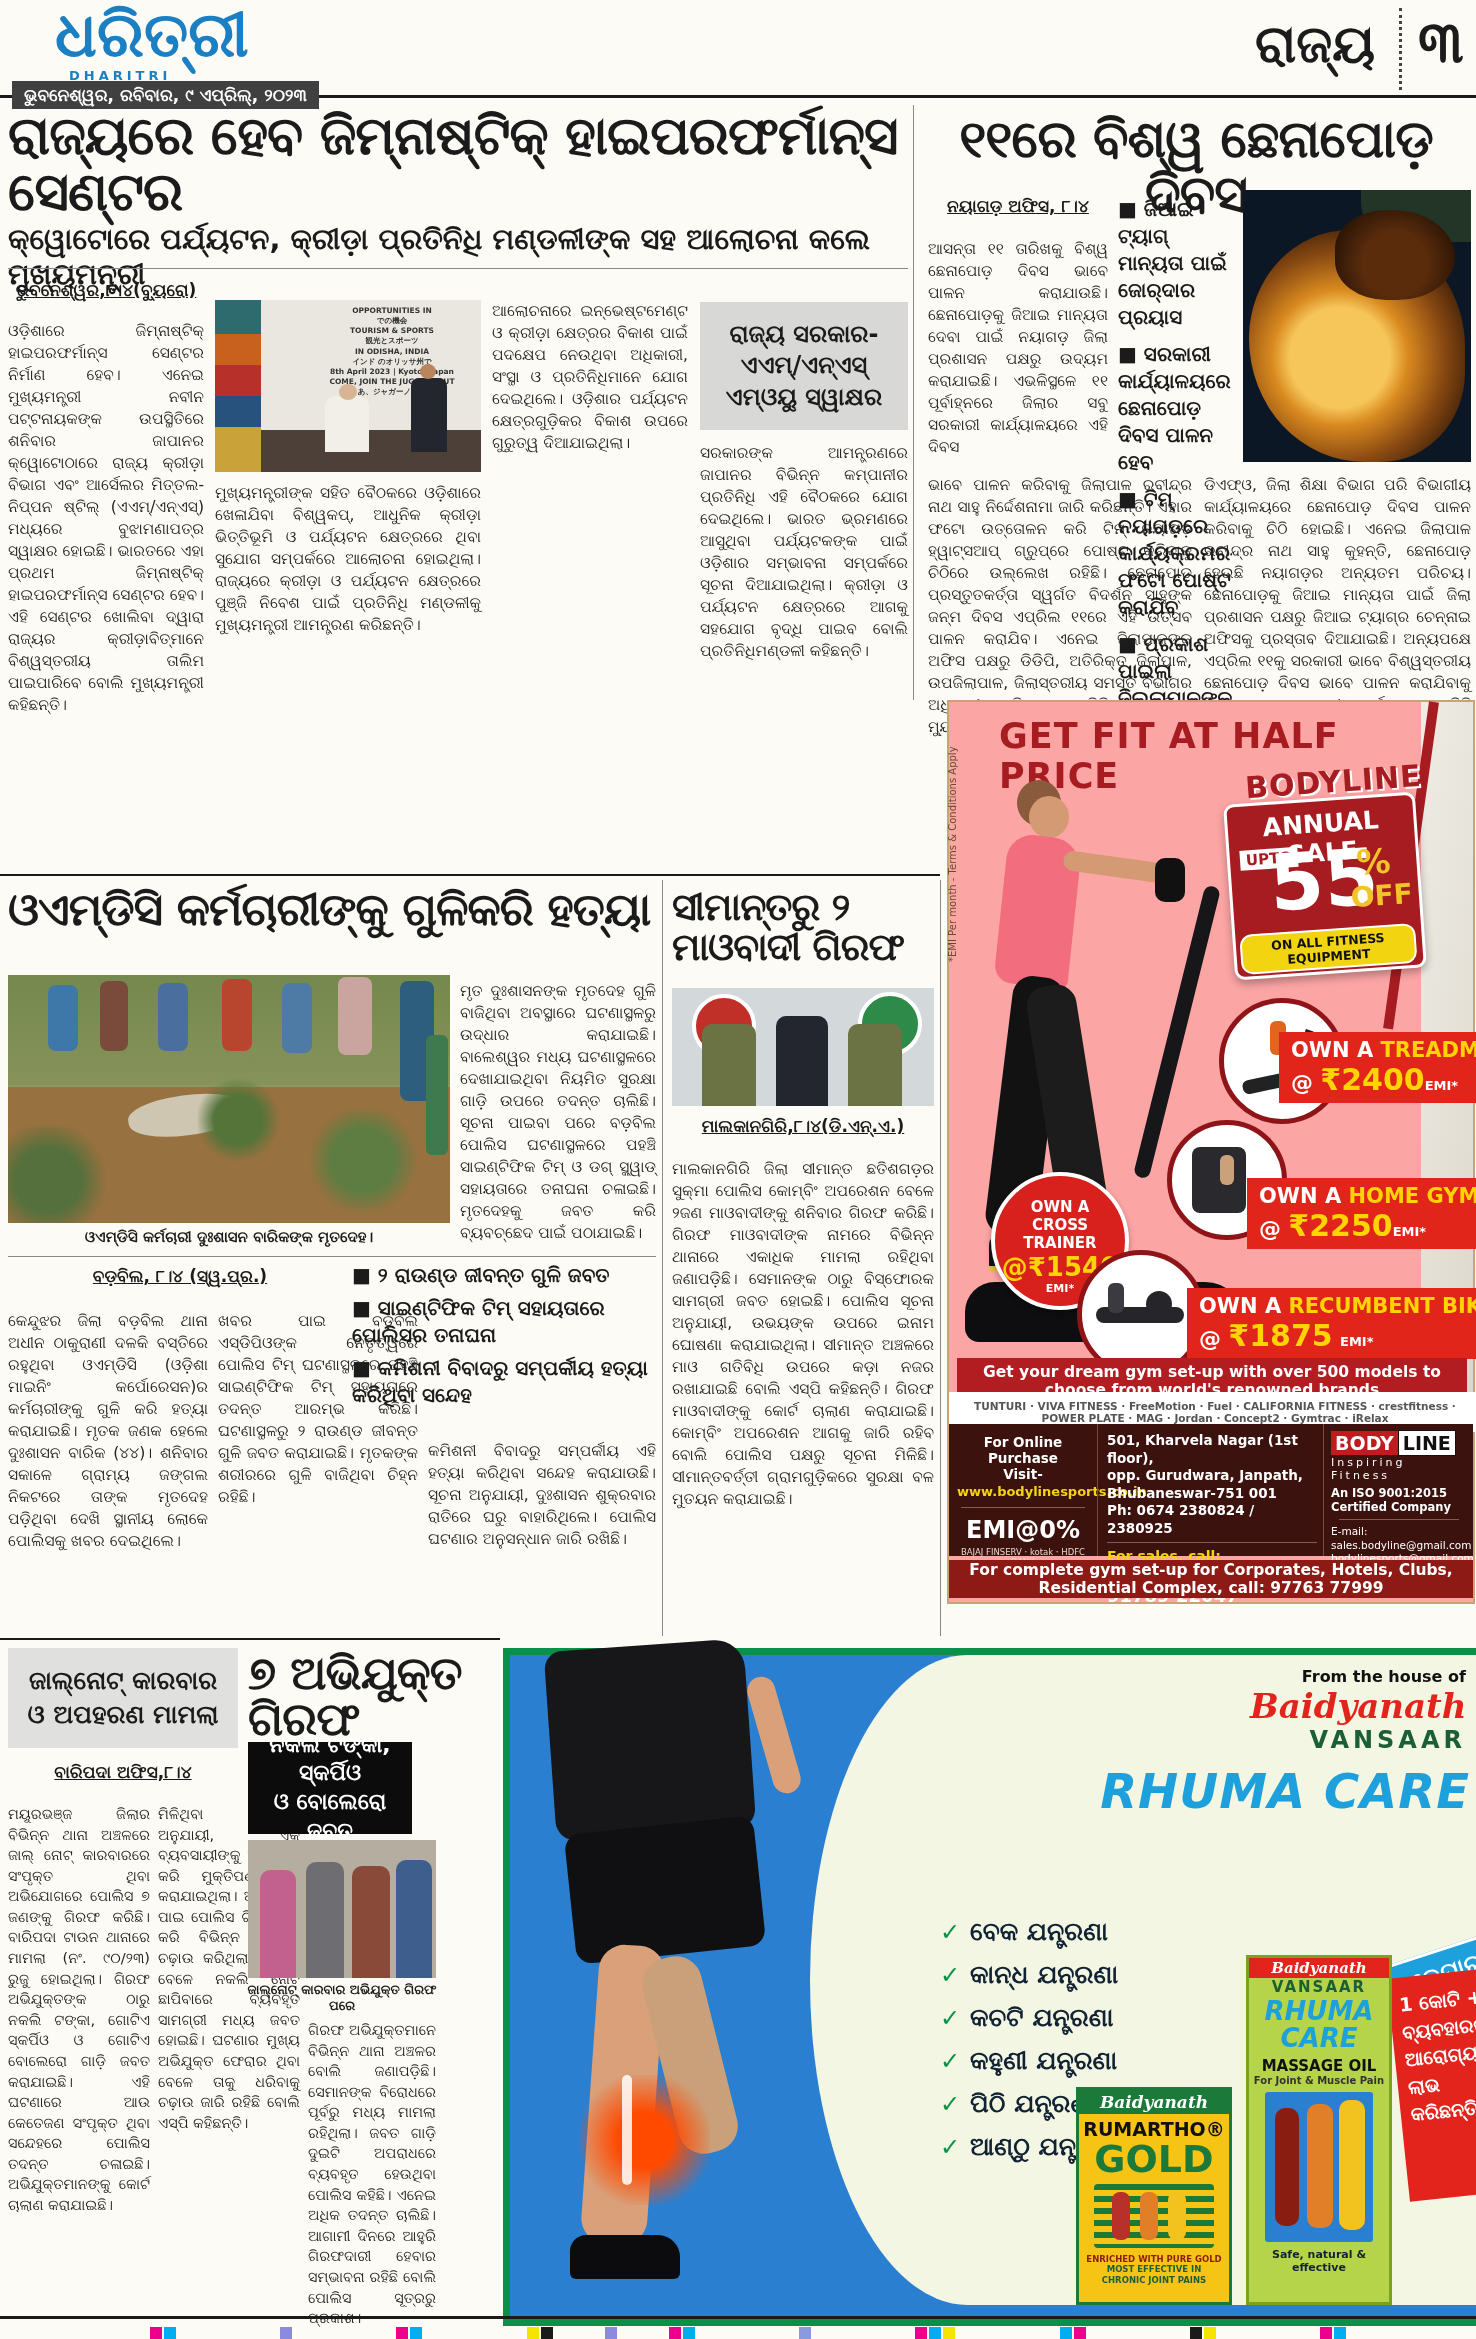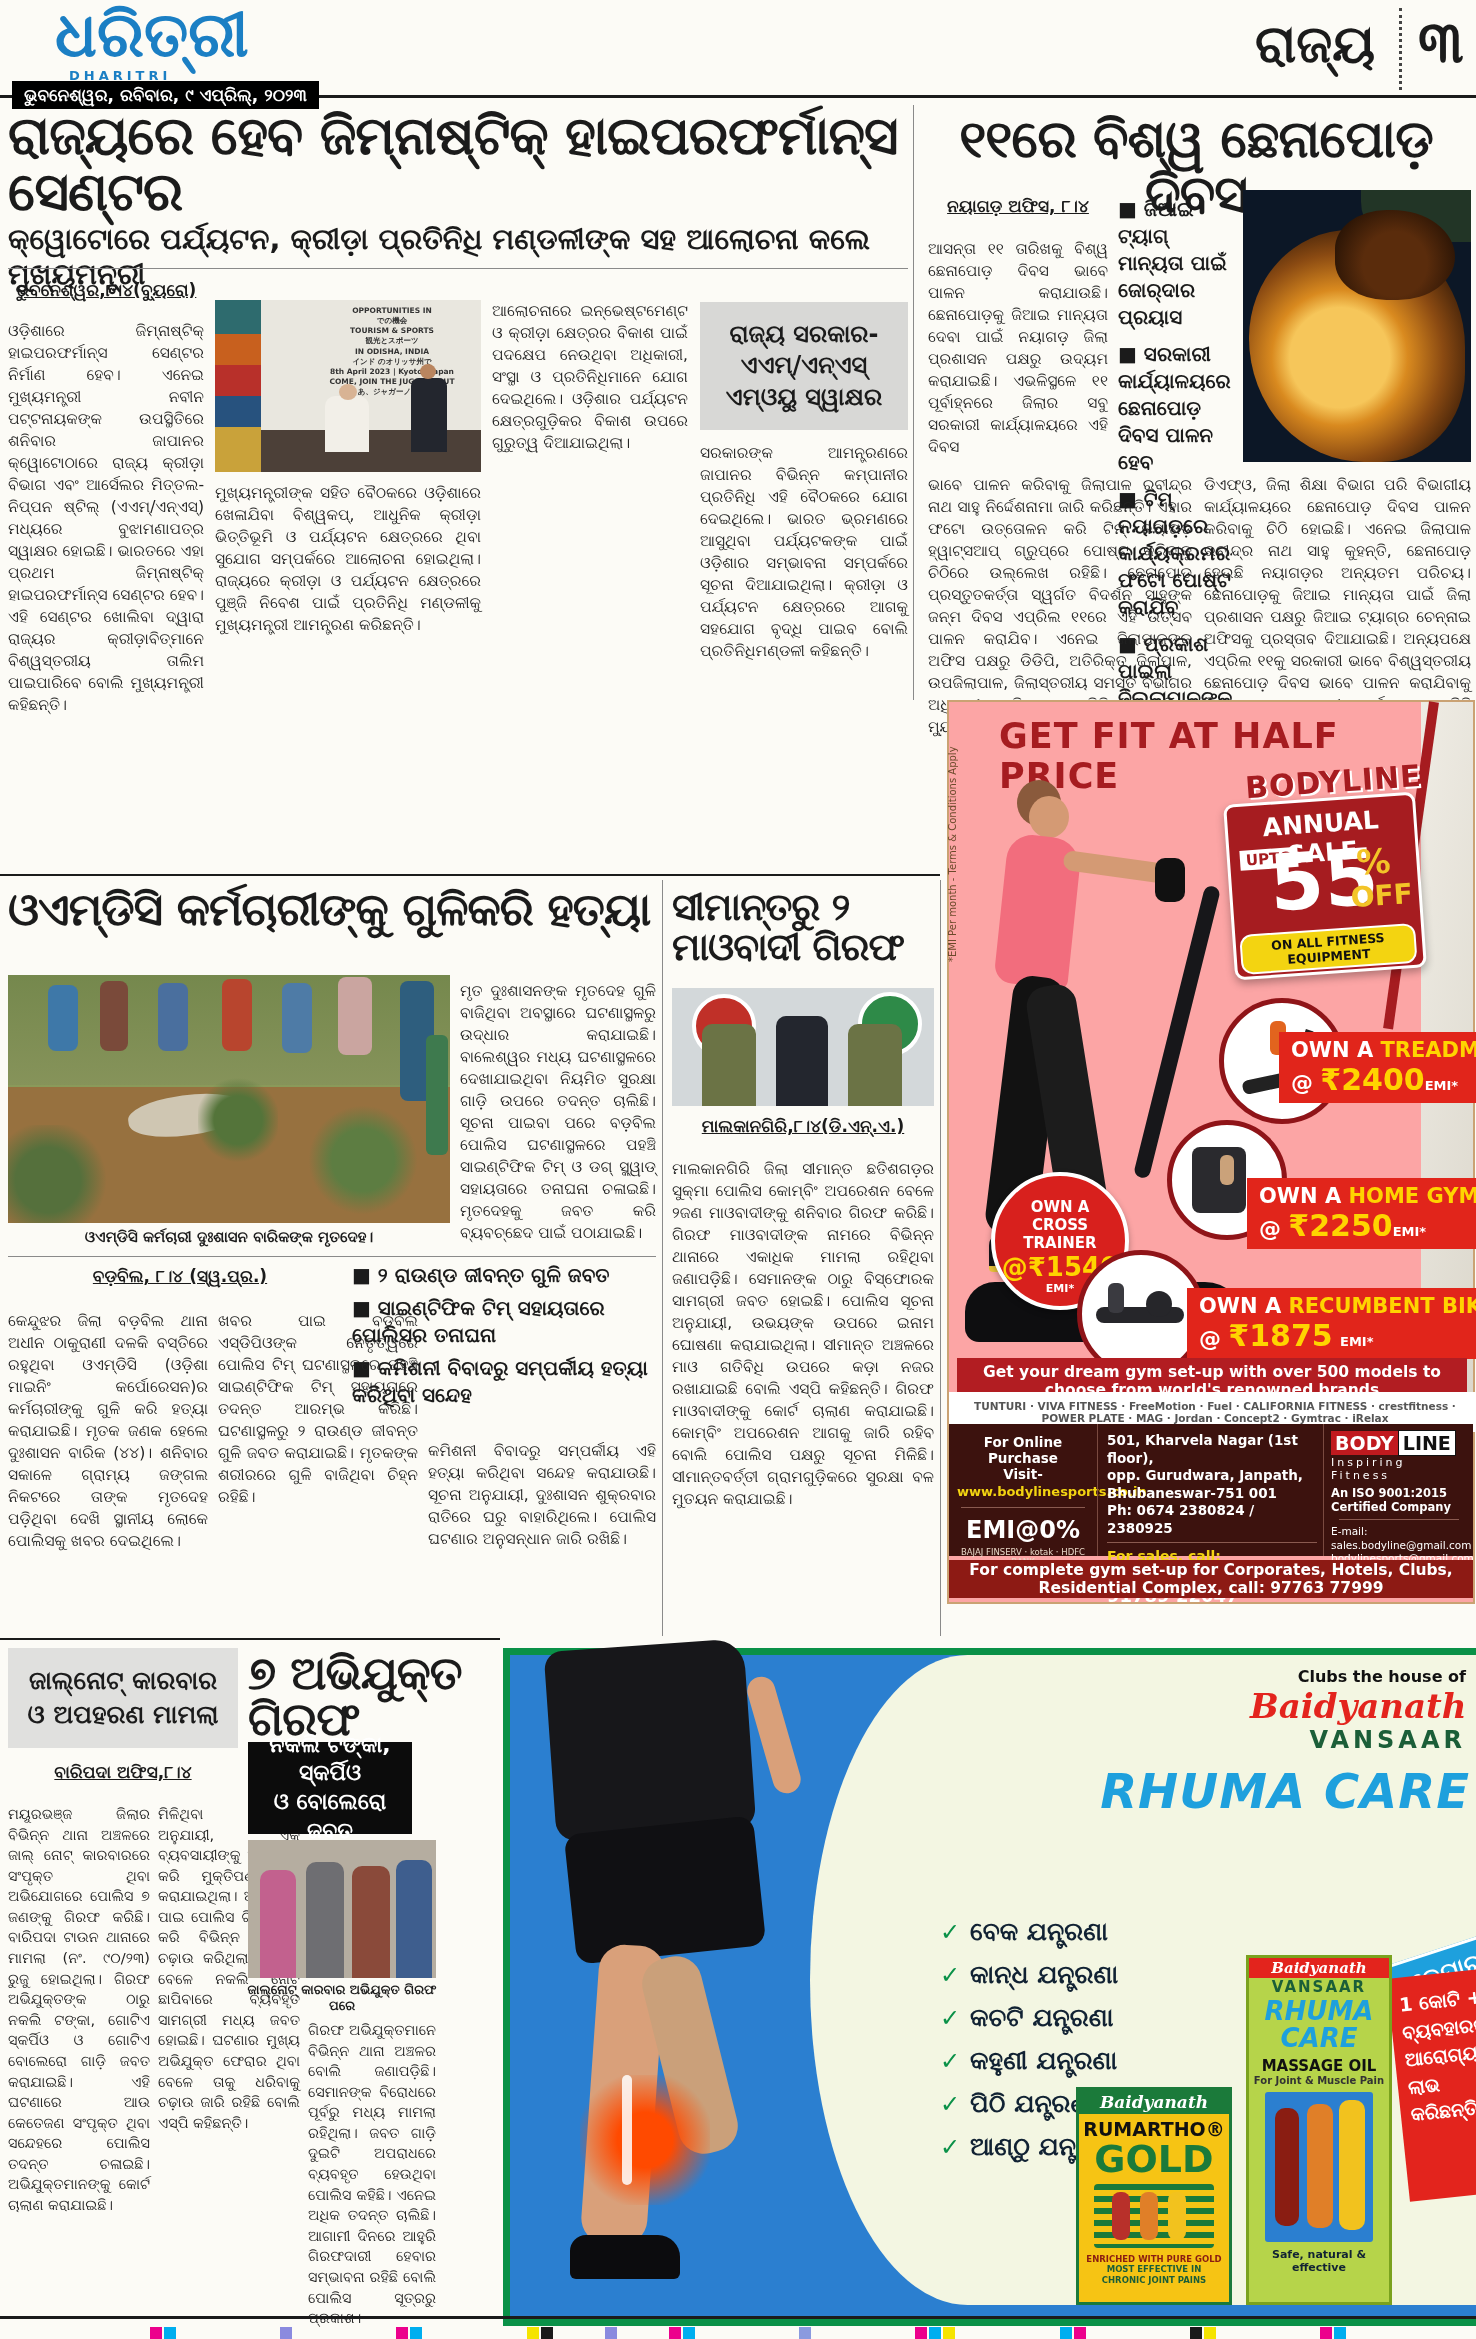--- a/index.html
+++ b/index.html
@@ -28,21 +28,21 @@
 </head>
 <body>
 
 <div class="page">
 
   <div class="abs" style="left:55px;top:4px;width:190px;">
     <div style="font-size:62px;font-weight:800;color:#1b7fc4;line-height:1;">ଧରିତ୍ରୀ</div>
     <div style="font-size:13px;font-weight:bold;color:#1b7fc4;letter-spacing:4px;margin:2px 0 0 14px;">DHARITRI</div>
   </div>
   <div class="abs rule" style="left:0;top:95px;width:1476px;height:3px;"></div>
-  <div class="abs" style="left:12px;top:81px;background:#000000;color:#fff;font-weight:bold;font-size:17px;padding:4px 12px;">ଭୁବନେଶ୍ୱର, ରବିବାର, ୯ ଏପ୍ରିଲ୍, ୨୦୨୩</div>
+  <div class="abs" style="left:12px;top:81px;background:#404040;color:#fff;font-weight:bold;font-size:17px;padding:4px 12px;">ଭୁବନେଶ୍ୱର, ରବିବାର, ୯ ଏପ୍ରିଲ୍, ୨୦୨୩</div>
   <div class="abs" style="left:1255px;top:14px;font-size:52px;font-weight:800;">ରାଜ୍ୟ</div>
   <div class="abs" style="left:1399px;top:8px;height:82px;border-left:3px dotted #444;"></div>
   <div class="abs" style="left:1418px;top:8px;font-size:58px;font-weight:800;">୩</div>
 
   <div class="abs hl" style="left:8px;top:108px;width:925px;font-size:53px;">ରାଜ୍ୟରେ ହେବ ଜିମ୍ନାଷ୍ଟିକ୍ ହାଇପରଫର୍ମାନ୍ସ ସେଣ୍ଟର</div>
   <div class="abs" style="left:8px;top:222px;width:900px;font-size:29px;font-weight:800;">କ୍ୱୋଟୋରେ ପର୍ଯ୍ୟଟନ, କ୍ରୀଡ଼ା ପ୍ରତିନିଧି ମଣ୍ଡଳୀଙ୍କ ସହ ଆଲୋଚନା କଲେ ମୁଖ୍ୟମନ୍ତ୍ରୀ</div>
   <div class="abs grule" style="left:8px;top:268px;width:900px;height:1px;"></div>
 
   <div class="abs byline" style="left:8px;top:280px;width:196px;"><u>ଭୁବନେଶ୍ୱର,୮।୪(ବ୍ୟୁରୋ)</u></div>
   <div class="abs bodytxt just" style="left:8px;top:320px;width:196px;height:548px;">ଓଡ଼ିଶାରେ ଜିମ୍ନାଷ୍ଟିକ୍ ହାଇପରଫର୍ମାନ୍ସ ସେଣ୍ଟର ନିର୍ମାଣ ହେବ। ଏନେଇ ମୁଖ୍ୟମନ୍ତ୍ରୀ ନବୀନ ପଟ୍ଟନାୟକଙ୍କ ଉପସ୍ଥିତିରେ ଶନିବାର ଜାପାନର କ୍ୱୋଟୋଠାରେ ରାଜ୍ୟ କ୍ରୀଡ଼ା ବିଭାଗ ଏବଂ ଆର୍ସେଲର ମିତ୍ତଲ-ନିପ୍ପନ ଷ୍ଟିଲ୍ (ଏଏମ୍/ଏନ୍‌ଏସ୍) ମଧ୍ୟରେ ବୁଝାମଣାପତ୍ର ସ୍ୱାକ୍ଷର ହୋଇଛି। ଭାରତରେ ଏହା ପ୍ରଥମ ଜିମ୍ନାଷ୍ଟିକ୍ ହାଇପରଫର୍ମାନ୍ସ ସେଣ୍ଟର ହେବ। ଏହି ସେଣ୍ଟର ଖୋଲିବା ଦ୍ୱାରା ରାଜ୍ୟର କ୍ରୀଡ଼ାବିତ୍‌ମାନେ ବିଶ୍ୱସ୍ତରୀୟ ତାଲିମ ପାଇପାରିବେ ବୋଲି ମୁଖ୍ୟମନ୍ତ୍ରୀ କହିଛନ୍ତି।</div>
@@ -293,21 +293,21 @@
       <div class="abs" style="left:80px;top:290px;width:66px;height:300px;background:#d9a07a;border-radius:26px;transform:rotate(4deg);"></div>
       <div class="abs" style="left:150px;top:300px;width:60px;height:200px;background:#caa07a;border-radius:26px;transform:rotate(-14deg);"></div>
       <div class="abs" style="left:70px;top:420px;width:130px;height:130px;background:radial-gradient(circle,#ff4a00 0 30%,rgba(255,74,0,.45) 55%,transparent 75%);"></div>
       <div class="abs" style="left:112px;top:420px;width:10px;height:110px;background:rgba(255,255,255,.85);border-radius:5px;"></div>
       <div class="abs" style="left:60px;top:580px;width:110px;height:44px;background:#0c0c0e;border-radius:16px 22px 6px 6px;"></div>
     </div>
 
     <div class="abs" style="left:300px;top:0;width:668px;height:650px;background:#f3f6e2;border-radius:320px 0 0 320px / 660px 0 0 660px;"></div>
 
     <div class="abs" style="left:740px;top:12px;width:216px;text-align:right;">
-      <div style="font-size:16px;font-weight:bold;color:#111;">Clubs the house of</div>
+      <div style="font-size:16px;font-weight:bold;color:#111;">From the house of</div>
       <div style="font-family:'DejaVu Serif','Liberation Serif',serif;font-style:italic;font-weight:800;font-size:34px;color:#e3241d;">Baidyanath</div>
       <div style="font-size:24px;font-weight:800;letter-spacing:4px;color:#1b5e38;">VANSAAR</div>
     </div>
 
     <div class="abs" style="left:540px;top:108px;width:420px;text-align:right;font-size:48px;font-weight:800;font-style:italic;color:#1ea0dd;letter-spacing:1px;">RHUMA CARE</div>
 
 
     <div class="abs" style="left:430px;top:262px;">
       <div class="ckrow">
           <span class="ck">✓</span>

